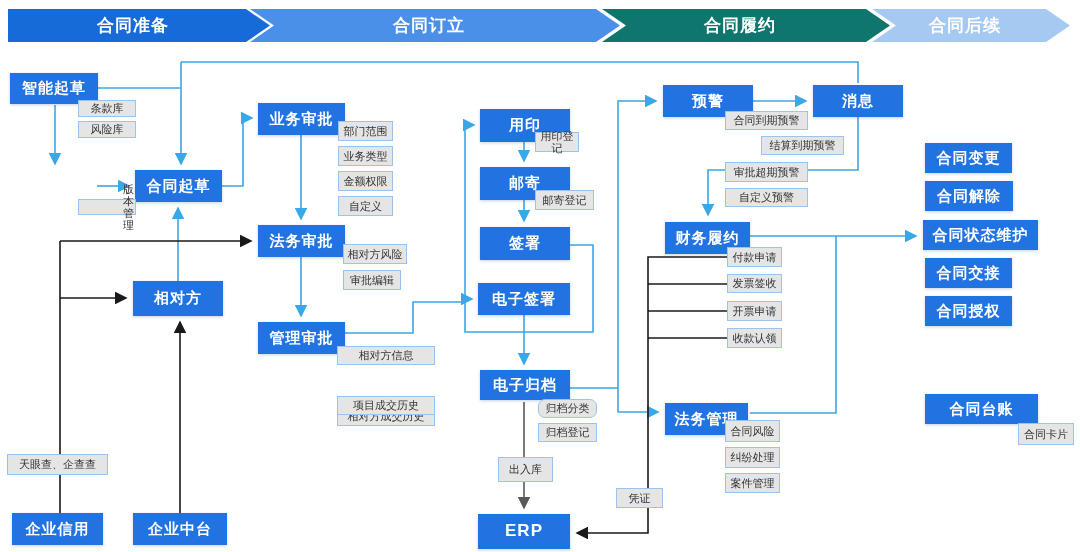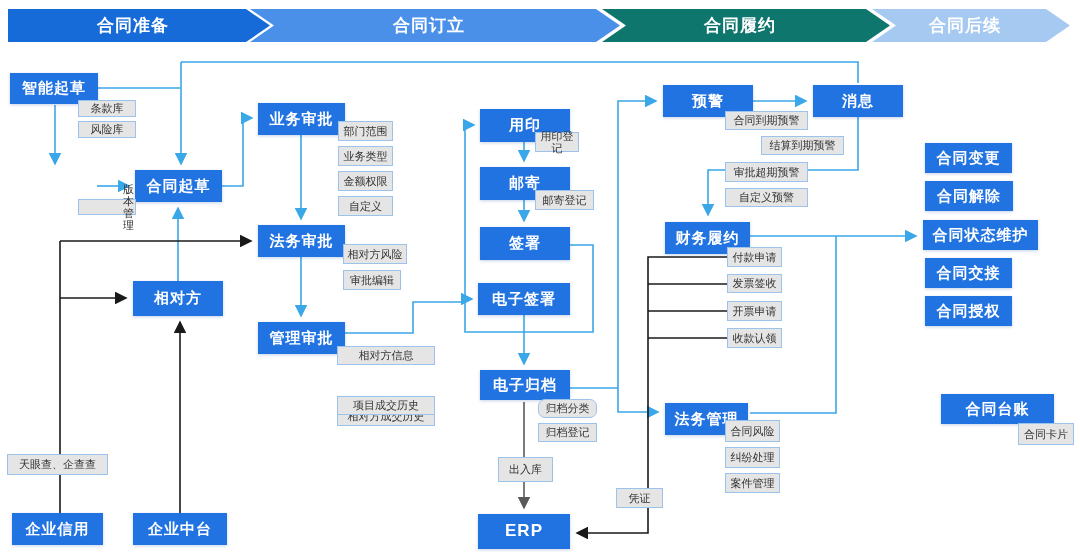--- a/index.html
+++ b/index.html
@@ -115,21 +115,21 @@
   <div class="p" style="left:813px;top:85px;width:90px;height:32px;">消息</div>
   <div class="p" style="left:665px;top:222px;width:85px;height:32px;">财务履约</div>
   <div class="p" style="left:665px;top:403px;width:83px;height:32px;">法务管理</div>
   <div class="p" style="left:12px;top:513px;width:91px;height:32px;">企业信用</div>
   <div class="p" style="left:133px;top:513px;width:94px;height:32px;">企业中台</div>
   <div class="p" style="left:925px;top:143px;width:87px;height:30px;">合同变更</div>
   <div class="p" style="left:925px;top:181px;width:88px;height:30px;">合同解除</div>
   <div class="p" style="left:923px;top:220px;width:115px;height:30px;">合同状态维护</div>
   <div class="p" style="left:925px;top:258px;width:87px;height:30px;">合同交接</div>
   <div class="p" style="left:925px;top:296px;width:87px;height:30px;">合同授权</div>
-  <div class="p" style="left:925px;top:394px;width:113px;height:30px;margin-left:16px;">合同台账</div>
+  <div class="p" style="left:925px;top:394px;width:113px;height:30px;">合同台账</div>
 
   <div class="s" style="left:78px;top:100px;width:58px;height:17px;">条款库</div>
   <div class="s" style="left:78px;top:121px;width:58px;height:17px;">风险库</div>
   <div class="s" style="left:78px;top:199px;width:58px;height:16px;padding-left:43px;">版本管理</div>
   <div class="s" style="left:338px;top:121px;width:55px;height:20px;">部门范围</div>
   <div class="s" style="left:338px;top:146px;width:55px;height:20px;">业务类型</div>
   <div class="s" style="left:338px;top:171px;width:55px;height:20px;">金额权限</div>
   <div class="s" style="left:338px;top:196px;width:55px;height:20px;">自定义</div>
   <div class="s" style="left:343px;top:244px;width:64px;height:20px;">相对方风险</div>
   <div class="s" style="left:343px;top:270px;width:58px;height:20px;">审批编辑</div>

